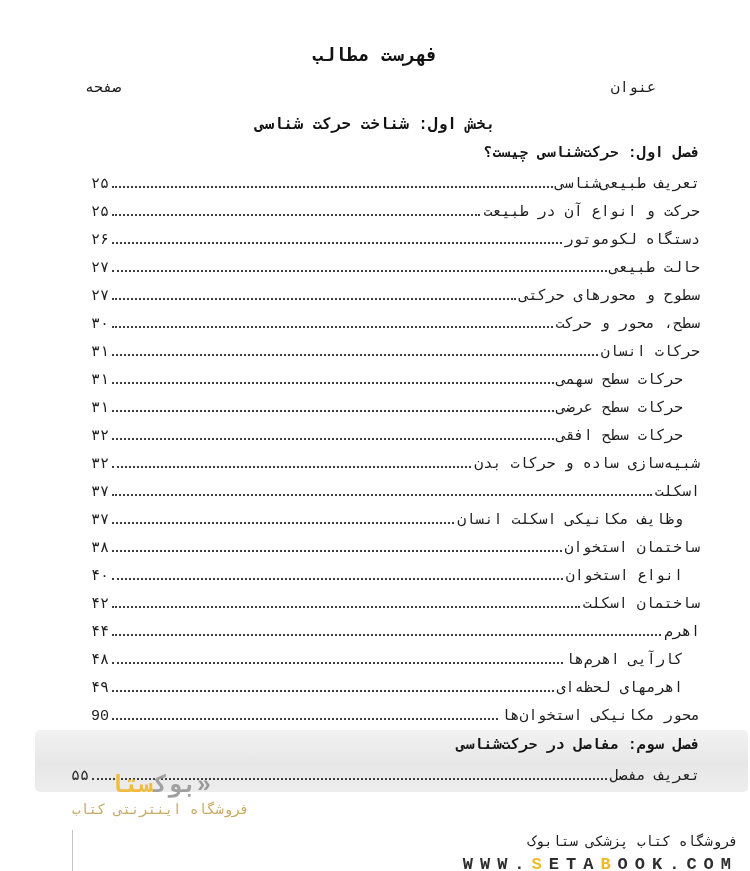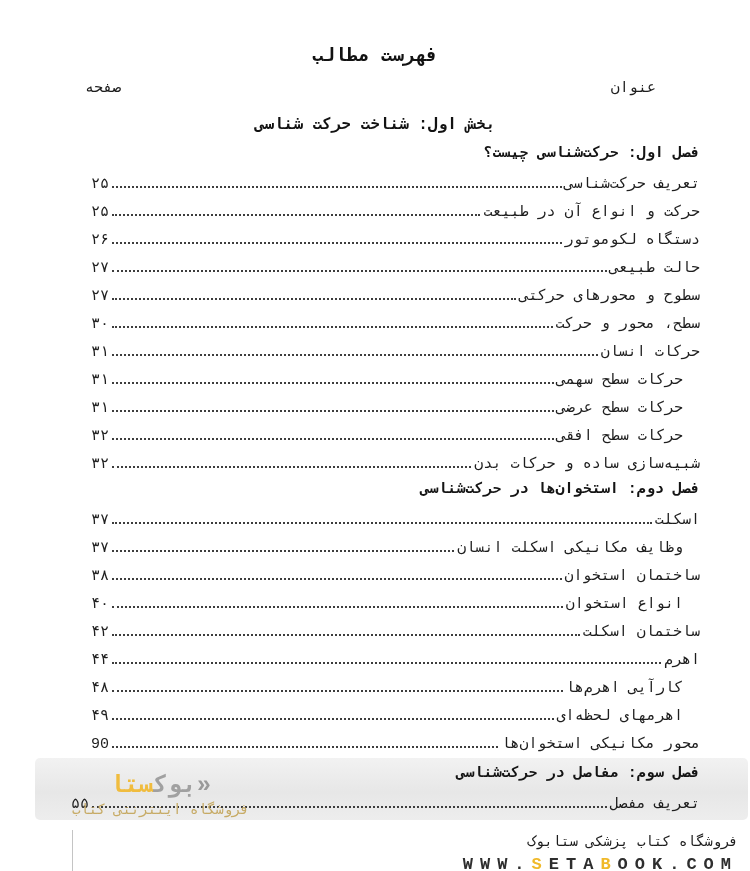--- a/index.html
+++ b/index.html
@@ -59,21 +59,21 @@
   <div class="content">
     <div class="toc-title">فهرست مطالب</div>
     <div class="toc-labels">
       <span class="label-title">عنوان</span>
       <span class="label-page">صفحه</span>
     </div>
     <div class="section-heading">بخش اول: شناخت حرکت شناسی</div>
     <div class="toc-list">
         <div class="chapter-heading">فصل اول: حرکت‌شناسی چیست؟</div>
         <div class="entry">
-    <span class="entry-title">تعریف حرکت‌شناسی</span>
+    <span class="entry-title">تعریف طبیعی‌شناسی</span>
     <span class="dots"></span>
     <span class="page-num">۲۵</span>
   </div>
         <div class="entry">
     <span class="entry-title">حرکت و انواع آن در طبیعت</span>
     <span class="dots"></span>
     <span class="page-num">۲۵</span>
   </div>
         <div class="entry">
     <span class="entry-title">دستگاه لکوموتور</span>
@@ -113,21 +113,20 @@
         <div class="entry lvl2">
     <span class="entry-title">حرکات سطح افقی</span>
     <span class="dots"></span>
     <span class="page-num">۳۲</span>
   </div>
         <div class="entry">
     <span class="entry-title">شبیه‌سازی ساده و حرکات بدن</span>
     <span class="dots"></span>
     <span class="page-num">۳۲</span>
   </div>
-        <div class="chapter-heading">فصل دوم: استخوان‌ها در حرکت‌شناسی</div>
         <div class="entry">
     <span class="entry-title">اسکلت</span>
     <span class="dots"></span>
     <span class="page-num">۳۷</span>
   </div>
         <div class="entry lvl2">
     <span class="entry-title">وظایف مکانیکی اسکلت انسان</span>
     <span class="dots"></span>
     <span class="page-num">۳۷</span>
   </div>

